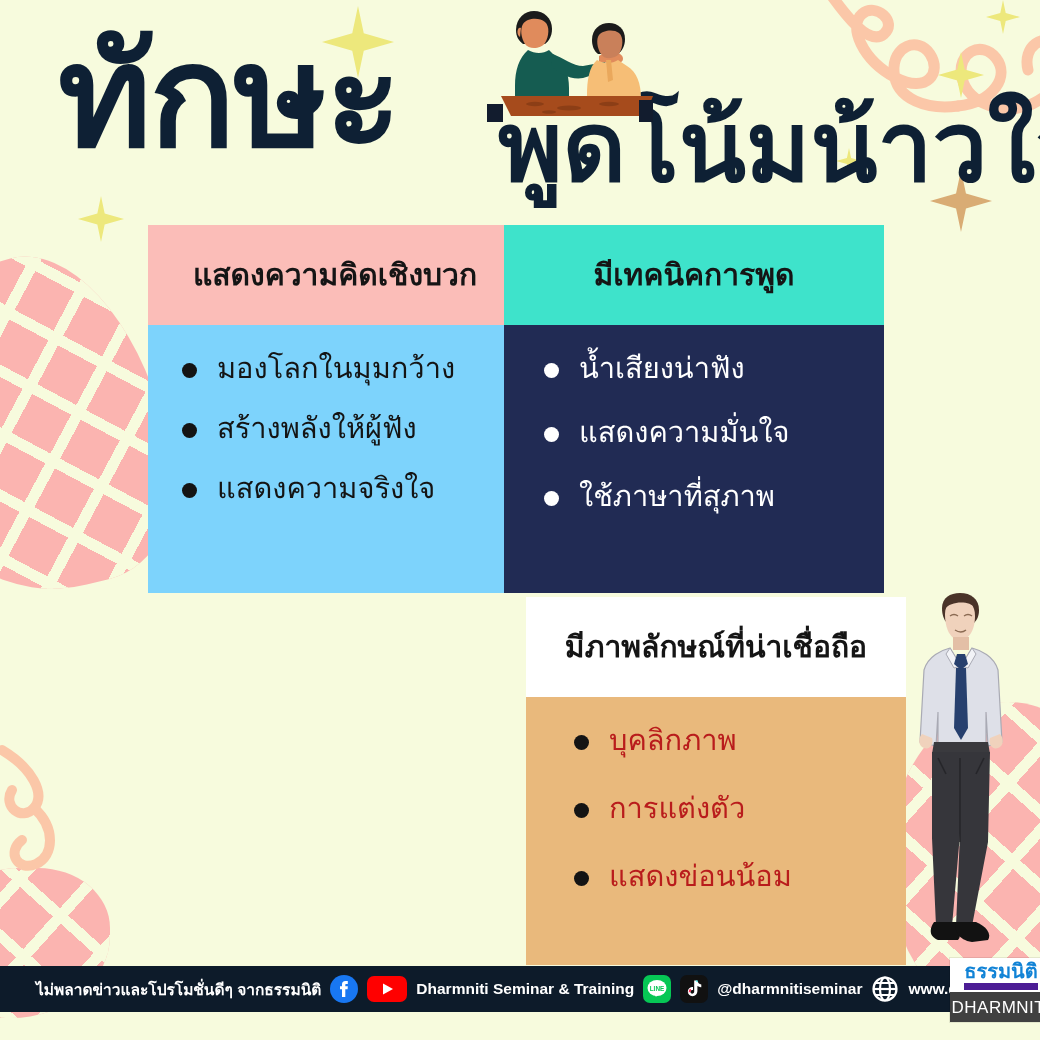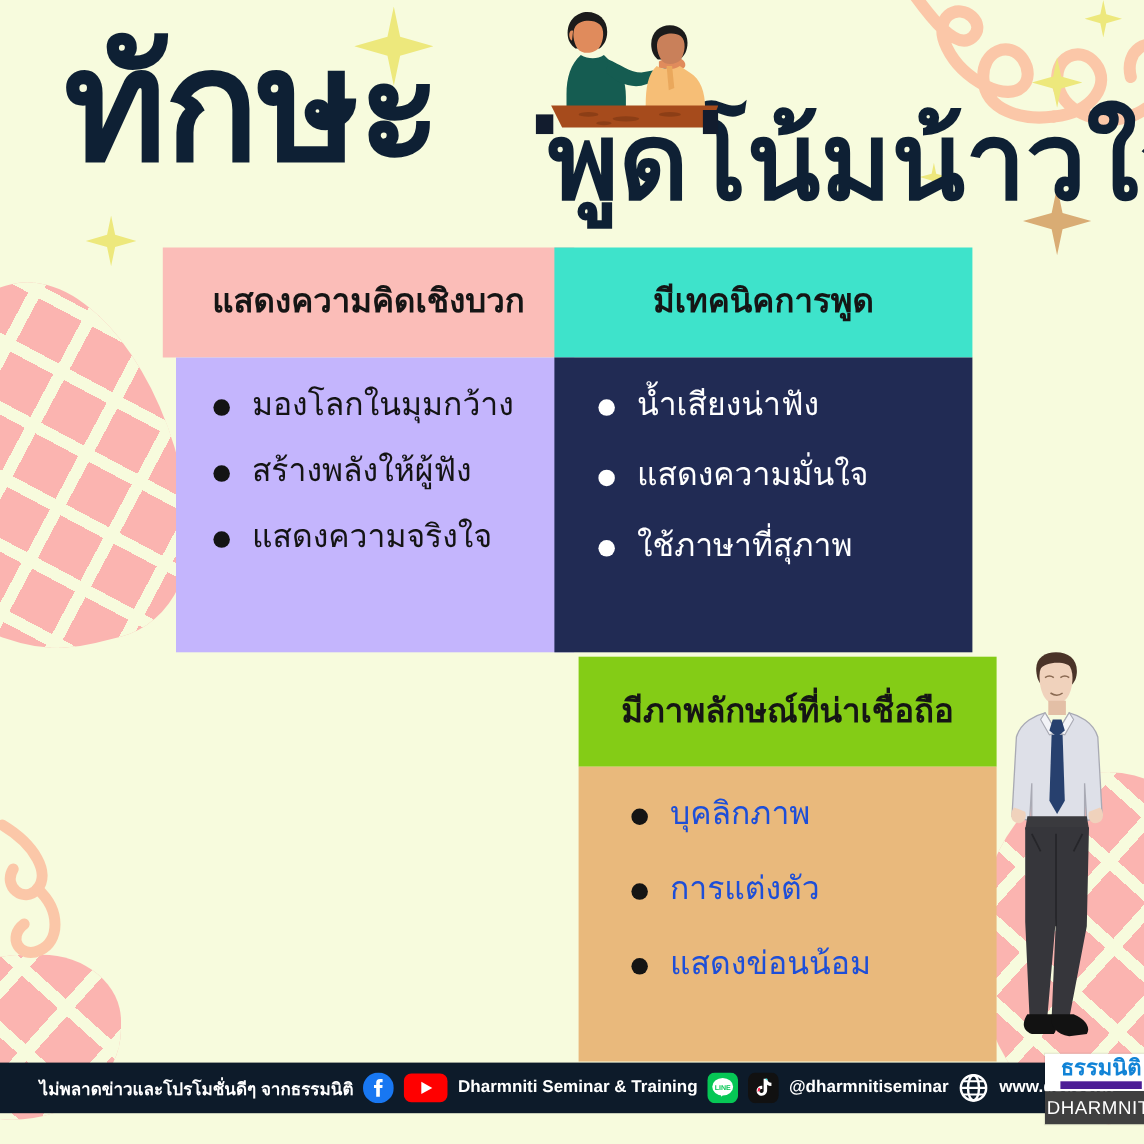--- a/index.html
+++ b/index.html
@@ -116,37 +116,37 @@
     margin-top:12px;margin-right:20px;
   }
 
   
   .q1{left:0;   top:0;   width:374px;}
   .q2{left:356px;top:0;  width:380px;}
   .q3{left:0;   top:372px;width:374px;}
   .q4{left:378px;top:372px;width:380px;}
 
   .q1 .head{background:#FBBDB8;}
-  .q1 .body{background:#c4b5fd;height:268px;margin-left:12px;}
+  .q1 .body{background:#7dd3fc;height:268px;}
   .q1 ul.items li{color:#141414;}
   .q1 .dot{background:#141414;}
 
   .q2 .head{background:#3EE3CB;}
   .q2 .body{background:#212B54;height:268px;}
   .q2 ul.items li{color:#FFFFFF;}
   .q2 .dot{background:#FFFFFF;}
 
   .q3 .head{background:#E088F5;}
   .q3 .body{background:#212B54;height:268px;}
   .q3 ul.items li{color:#FFFFFF;}
   .q3 .dot{background:#FFFFFF;}
 
-  .q4 .head{background:#84cc16;}
+  .q4 .head{background:#ffffff;}
   .q4 .body{background:#E9B97C;height:268px;}
-  .q4 ul.items li{color:#1d4ed8;}
+  .q4 ul.items li{color:#b91c1c;}
   .q4 .dot{background:#141414;}
 
   .q3 .body{padding-left:42px;}
   .q4 .body{padding-left:48px;}
   .q4 ul.items li{margin-bottom:34px;}
   .q2 .body{padding-left:40px;}
   .q2 ul.items li{margin-bottom:30px;}
 
   
   .footer{

